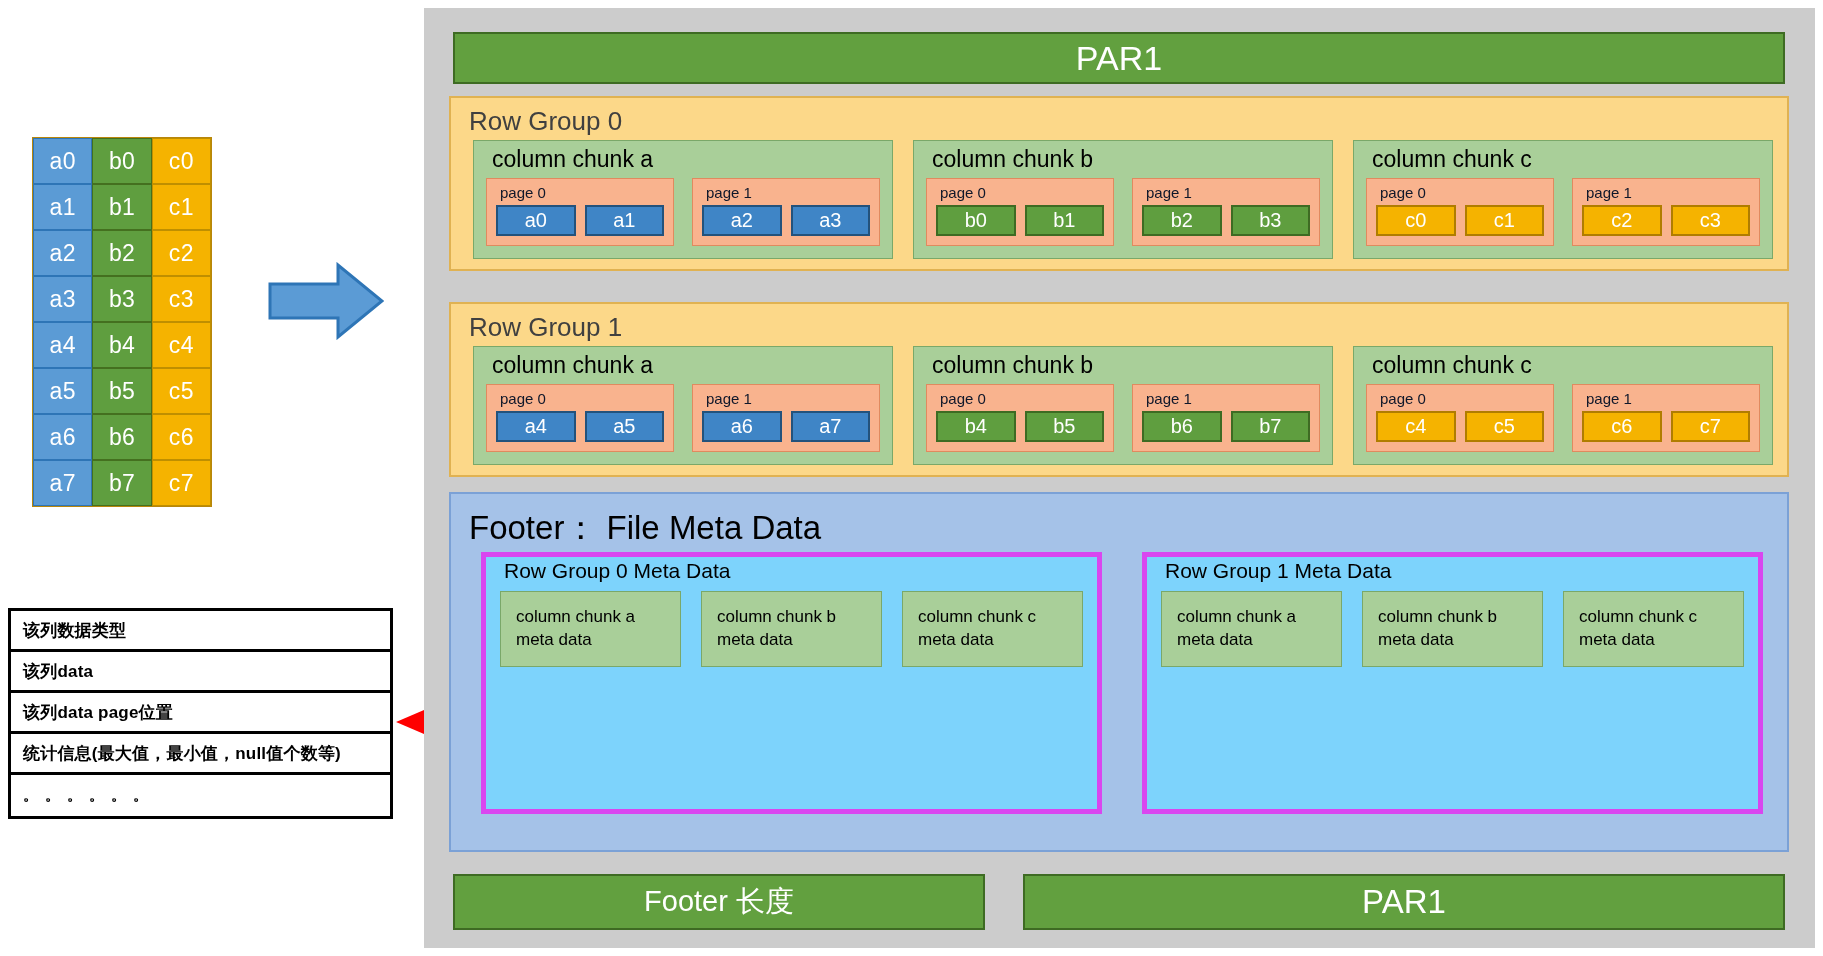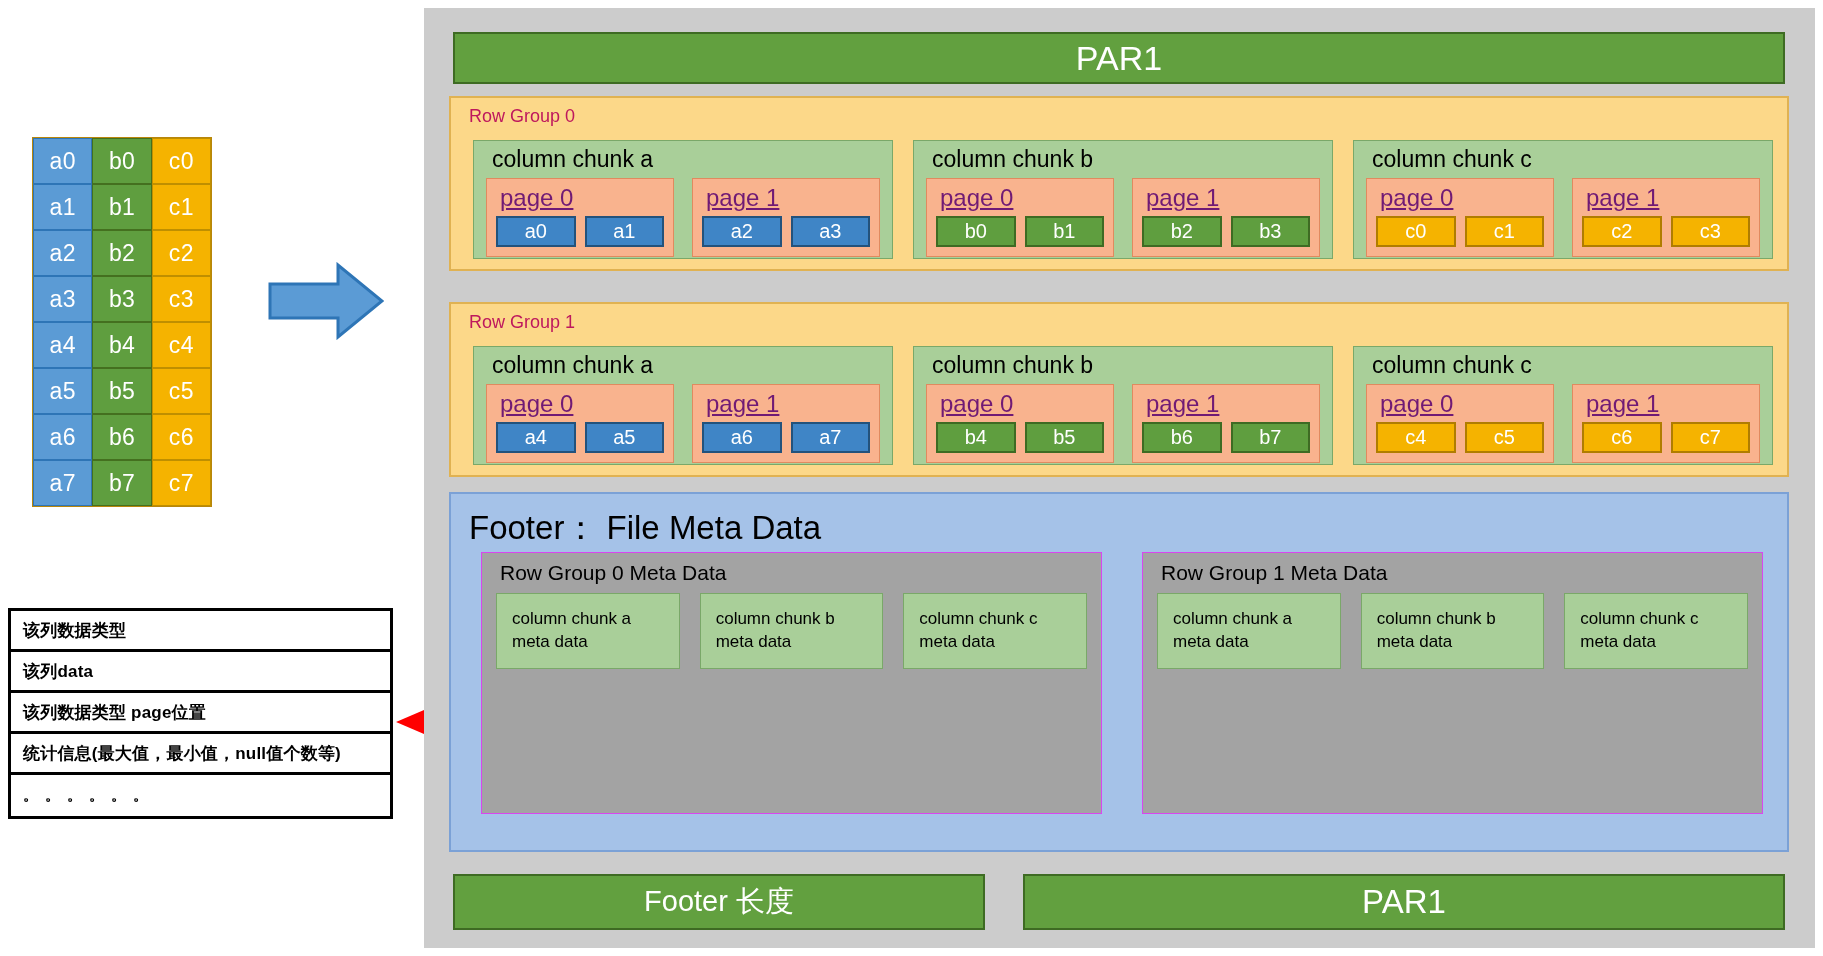--- a/index.html
+++ b/index.html
@@ -106,22 +106,22 @@
     background: #fcd889;
     border: 2px solid #e0b252;
     box-sizing: border-box;
   }
   #row-group-0 { left: 25px; top: 88px; width: 1340px; height: 175px; }
   #row-group-1 { left: 25px; top: 294px; width: 1340px; height: 175px; }
 
   .rg-title {
     position: absolute;
     left: 18px; top: 8px;
-    font-size: 18px;
-    color: #be185d;
+    font-size: 26px;
+    color: #404040;
   }
 
   .chunks-row {
     position: absolute;
     left: 22px; top: 42px; right: 14px; bottom: 10px;
     display: flex;
     gap: 20px;
   }
 
   .column-chunk {
@@ -142,24 +142,23 @@
     gap: 18px;
   }
   .page-box {
     flex: 1;
     background: #f9b38e;
     border: 1px solid #e08a5f;
     box-sizing: border-box;
     padding: 5px 9px 9px 9px;
   }
   .page-title {
-    font-size: 24px;
-    color: #701a75;
+    font-size: 15px;
+    color: #0f172a;
     margin: 0 0 4px 4px;
-    text-decoration: underline;
   }
   .values-row {
     display: flex;
     gap: 9px;
   }
   .val-cell {
     flex: 1;
     height: 31px;
     box-sizing: border-box;
     display: flex; align-items: center; justify-content: center;
@@ -186,24 +185,24 @@
     color: #000;
   }
   #rg-meta-row {
     position: absolute;
     left: 30px; top: 58px; right: 24px; bottom: 36px;
     display: flex;
     gap: 40px;
   }
   .rg-meta {
     flex: 1;
-    background: #a3a3a3;
-    border: 1px solid #d946ef;
-    box-sizing: border-box;
-    padding: 6px 14px 14px 14px;
+    background: #7dd3fc;
+    border: 5px solid #d946ef;
+    box-sizing: border-box;
+    padding: 0 14px 14px 14px;
     position: relative;
   }
   .rg-meta-title {
     font-size: 21px;
     color: #000;
     margin: 2px 0 8px 4px;
   }
   .cc-meta-row {
     display: flex;
     gap: 20px;
@@ -267,21 +266,21 @@
     </div>
   </div>
 
 <svg id="flow-arrow" viewBox="0 0 116 78">
   <polygon points="2,22 70,22 70,3 114,39 70,75 70,56 2,56" fill="#5b9bd5" stroke="#2e75b6" stroke-width="3" stroke-linejoin="miter"></polygon>
 </svg>
 
 <div id="meta-legend">
     <div class="legend-row">该列数据类型</div>
     <div class="legend-row">该列data</div>
-    <div class="legend-row">该列数据类型 page位置</div>
+    <div class="legend-row">该列data page位置</div>
     <div class="legend-row">统计信息(最大值，最小值，null值个数等)</div>
     <div class="legend-row legend-dots">。。。。。。</div>
   </div>
 
 <svg id="meta-link-arrow" viewBox="0 0 200 32">
   <line x1="200" y1="16" x2="30" y2="16" stroke="#ff0000" stroke-width="5"></line>
   <polygon points="6,16 34,4 34,28" fill="#ff0000"></polygon>
 </svg>
 
 <div id="parquet-file">

